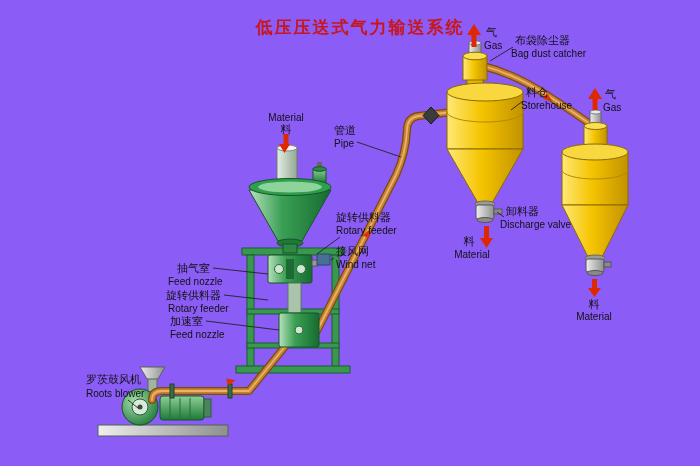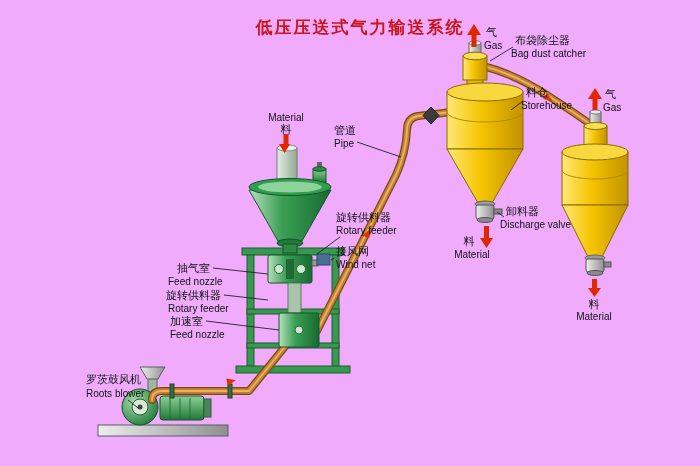--- a/index.html
+++ b/index.html
@@ -1,16 +1,16 @@
 <!DOCTYPE html>
 <html><head>
 <meta charset="utf-8">
 <style>
   html,body{margin:0;padding:0;background:#ffffff;width:700px;height:466px;overflow:hidden;}
-  .stage{position:relative;width:700px;height:466px;background:#f0abfc;
+  .stage{position:relative;width:700px;height:466px;background:#8b5cf6;
          font-family:"Liberation Sans","DejaVu Sans",sans-serif;}
   svg{position:absolute;left:0;top:0;}
   text{fill:#111;font-family:"Liberation Sans","DejaVu Sans",sans-serif;}
   .zh{font-size:11px;}
   .en{font-size:10px;}
   .title{font-size:17px;font-weight:bold;fill:#c9161c;letter-spacing:2px;}
   .leader{stroke:#222;stroke-width:0.9;fill:none;}
   .pipeO{stroke:#7a4a14;stroke-width:8;fill:none;stroke-linejoin:round;stroke-linecap:round;}
   .pipeI{stroke:#c5812f;stroke-width:5.5;fill:none;stroke-linejoin:round;stroke-linecap:round;}
   .pipeH{stroke:#e8b269;stroke-width:1.8;fill:none;stroke-linejoin:round;stroke-linecap:round;}

